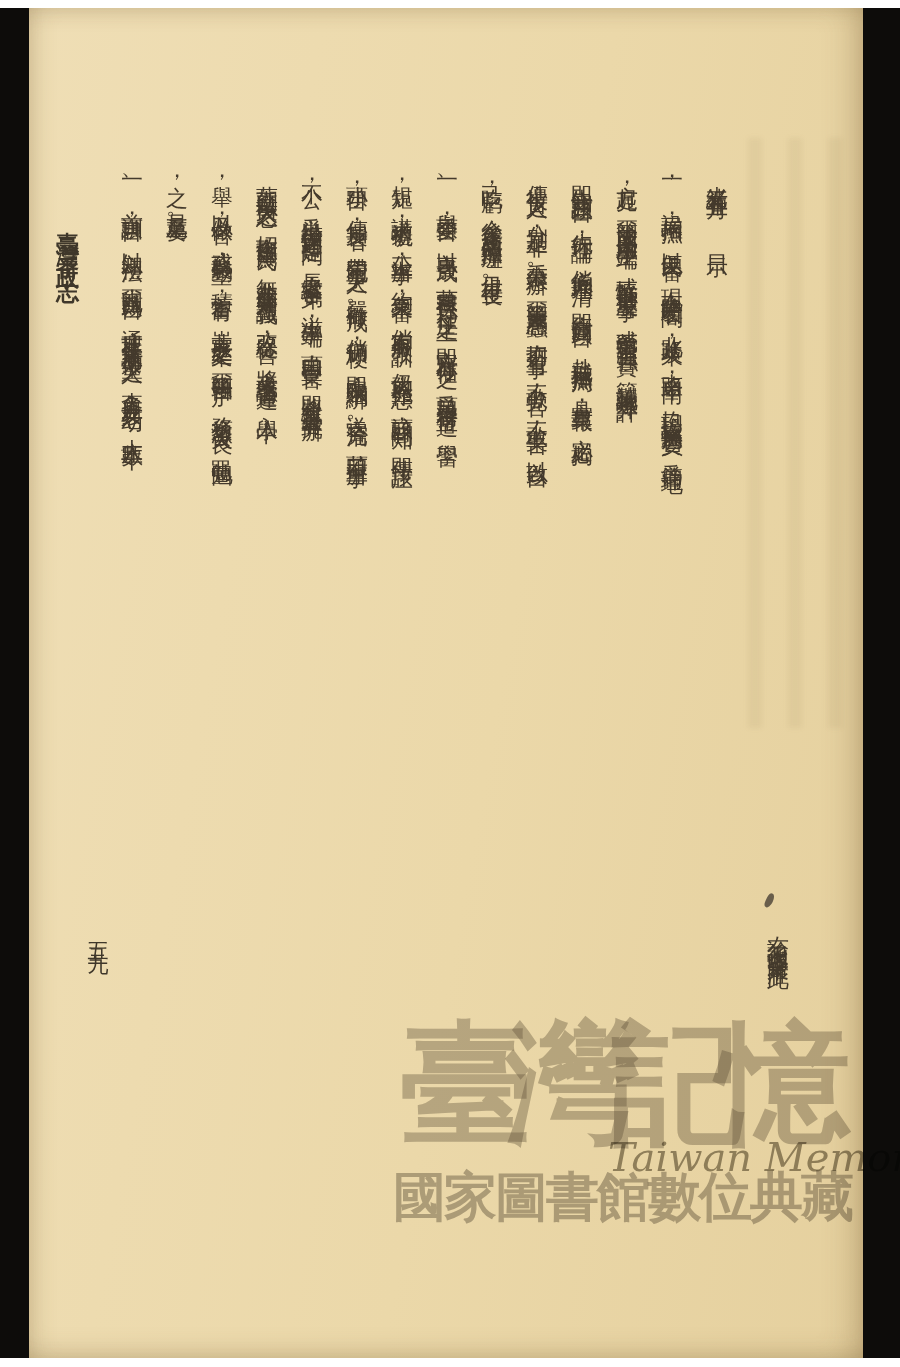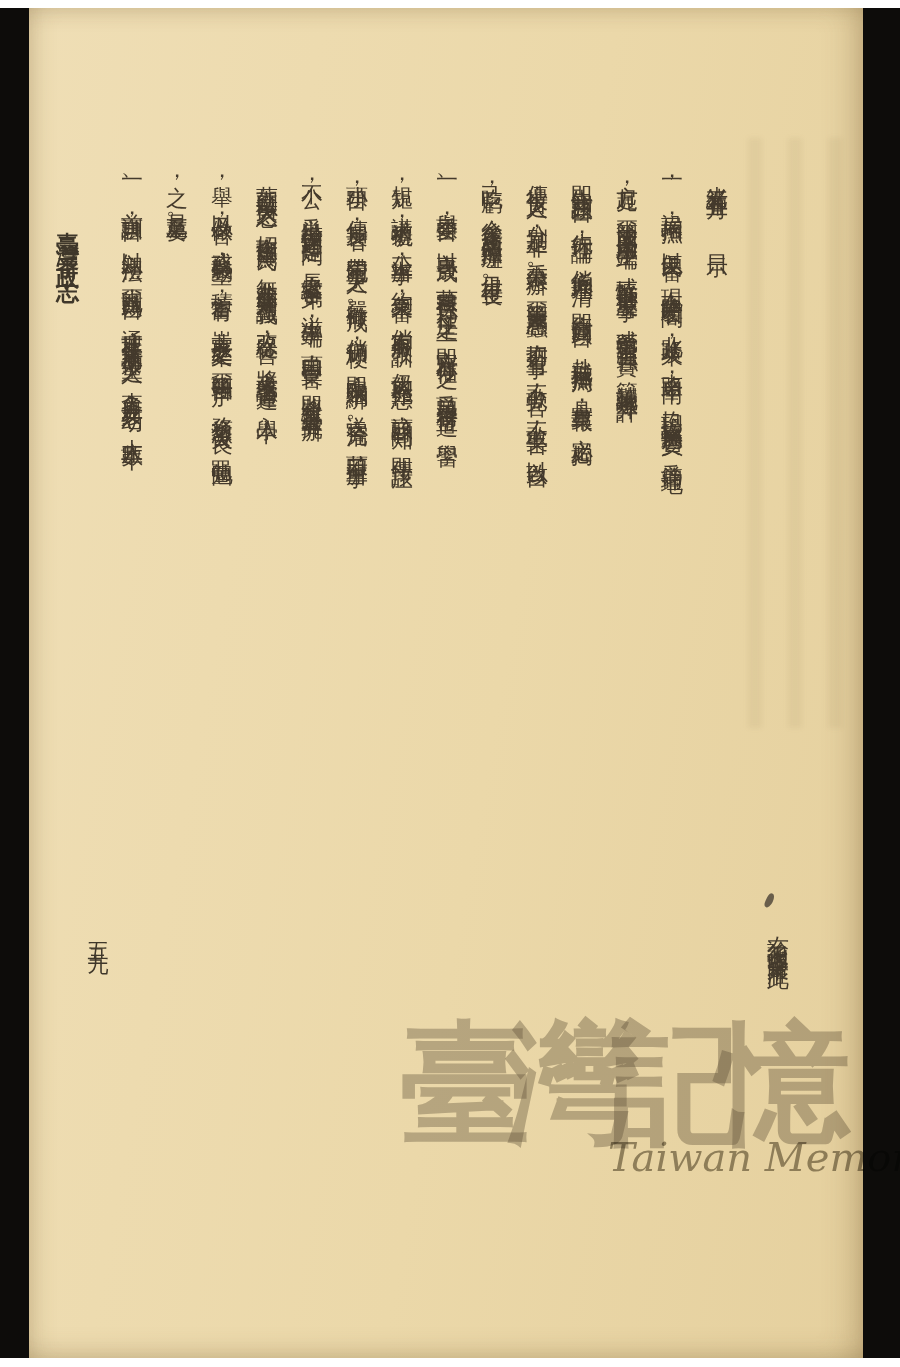--- a/index.html
+++ b/index.html
@@ -97,15 +97,16 @@
       </div>
 
     <div class="vtext book-title">臺灣番政志</div>
 
     <div class="vtext page-number">五三九</div>
 
     <div class="wm wm-cjk-large">臺灣記憶</div>
 
     <div class="wm wm-latin">Taiwan Memory</div>
 
+    <div class="wm wm-cjk-small">國家圖書館數位典藏</div>
 
   </div>
 </div>
 
 </body></html>

